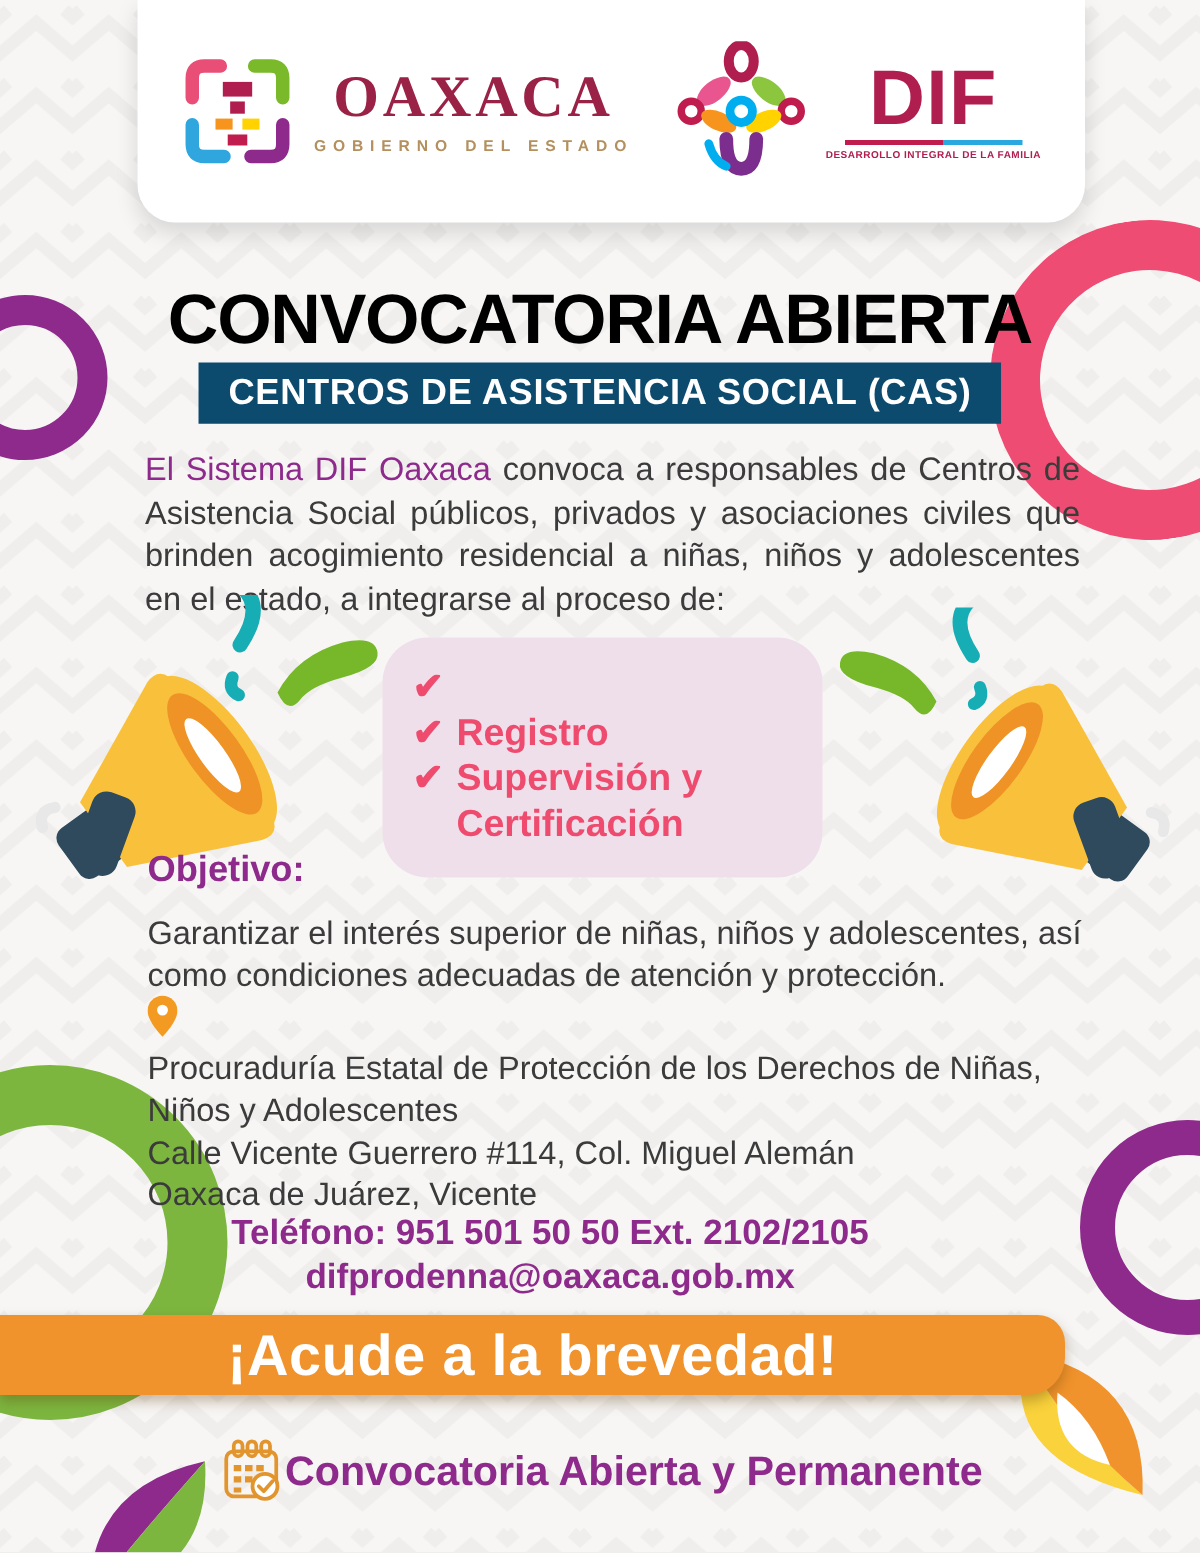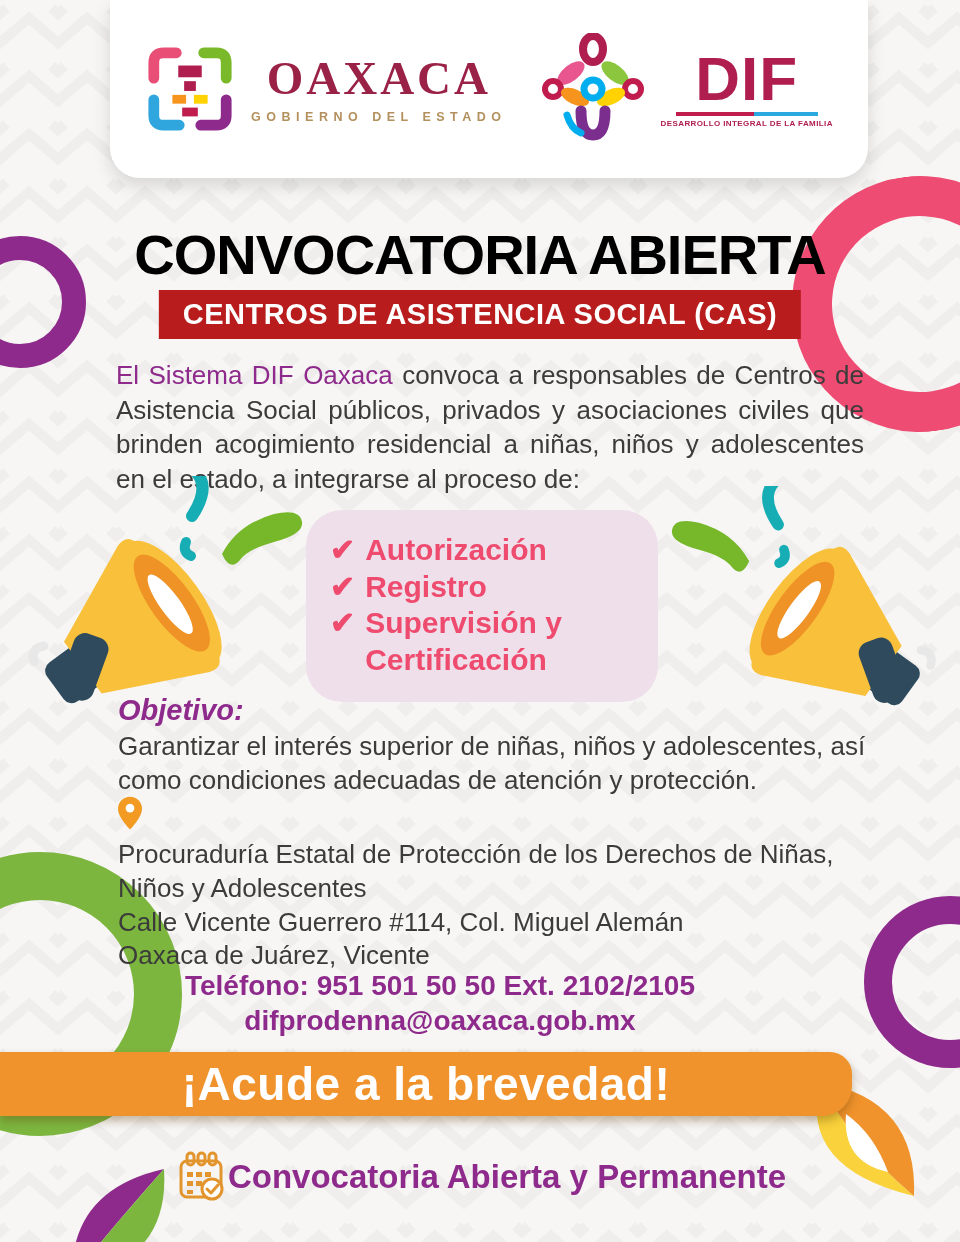--- a/index.html
+++ b/index.html
@@ -19,21 +19,21 @@
   .oax-text{display:flex;flex-direction:column;align-items:center;}
   .oax-name{font-family:"Liberation Serif",serif;font-weight:bold;font-size:47px;color:#9b2247;letter-spacing:3px;line-height:1;}
   .oax-tag{font-size:12.5px;font-weight:bold;color:#b3905e;letter-spacing:5.5px;margin-top:8px;}
   .dif-text{display:flex;flex-direction:column;align-items:center;}
   .dif-name{font-size:62px;font-weight:900;color:#b01e4f;line-height:.95;letter-spacing:1px;}
   .dif-bar{width:142px;height:4px;margin-top:3px;background:linear-gradient(90deg,#c01d4e 0 55%,#29a9e0 55% 100%);}
   .dif-tag{font-size:8px;font-weight:bold;color:#b01e4f;letter-spacing:.4px;margin-top:3px;white-space:nowrap;}
   .title{position:absolute;left:0;top:222px;width:960px;text-align:center;z-index:2;
     font-size:56px;font-weight:800;color:#000000;letter-spacing:-1px;}
   .subtitle-bar{position:absolute;left:50%;transform:translateX(-50%);top:290px;z-index:2;
-    background:#b91c1c;color:#fff;font-size:29px;font-weight:800;padding:8px 24px;letter-spacing:.5px;white-space:nowrap;text-align:right;}
+    background:#0c4a6e;color:#fff;font-size:29px;font-weight:800;padding:8px 24px;letter-spacing:.5px;white-space:nowrap;text-align:right;}
   .intro{position:absolute;left:116px;top:358px;width:748px;z-index:2;
     font-size:26px;line-height:1.33;color:#3b3b3b;text-align:justify;}
   .intro .hl{color:#8e2a8b;margin-top:40px;}
   .check-box{position:absolute;left:306px;top:510px;width:352px;z-index:2;
     background:#efdfeb;border-radius:36px;padding:22px 24px 24px 24px;box-sizing:border-box;}
   .check-item{display:flex;align-items:flex-start;gap:10px;color:#ee4b6e;font-size:30px;font-weight:800;line-height:1.22;}
   .check-item .tick{font-size:30px;line-height:1.22;}
   .megaphone{position:absolute;z-index:2;}
   .megaphone.right{transform:scaleX(-1);}
   .section-h{position:absolute;left:118px;z-index:2;font-size:29px;font-weight:800;color:#8e2a8b;}
@@ -152,33 +152,32 @@
       <ellipse cx="162" cy="140" rx="21" ry="58" fill="#ef9327"></ellipse>
       <ellipse cx="160" cy="140" rx="10" ry="36" fill="#ffffff"></ellipse>
     </g>
     <rect x="52" y="158" width="36" height="66" rx="12" fill="#2e4a5c" transform="rotate(20 70 190)"></rect>
     <path d="M30 170 q-14 2 -10 16" fill="none" stroke="#e8e8e8" stroke-width="9" stroke-linecap="round"></path>
   </svg>
 
   <div class="check-box">
     <div class="check-item">
       <span class="tick">✔</span>
-      <span>Autorización</span>
     </div>
     <div class="check-item">
       <span class="tick">✔</span>
       <span>Registro</span>
     </div>
     <div class="check-item">
       <span class="tick">✔</span>
       <span>Supervisión y Certificación</span>
     </div>
   </div>
 
-  <div class="section-h" style="top:694px;font-style:italic;">Objetivo:</div>
+  <div class="section-h" style="top:680px;">Objetivo:</div>
   <div class="body-text" style="top:730px;width:756px;">Garantizar el interés superior de niñas, niños y adolescentes, así como condiciones adecuadas de atención y protección.</div>
 
   <div class="donde-head">
     <svg width="24" height="34" viewBox="0 0 22 30">
       <path d="M11 0 C4.9 0 0 4.9 0 11 c0 8 11 19 11 19 s11 -11 11 -19 C22 4.9 17.1 0 11 0 Z" fill="#f29a21"></path>
       <circle cx="11" cy="10.5" r="4" fill="#ffffff"></circle>
     </svg>
   </div>
   <div class="body-text" style="top:838px;width:760px;">
     <div>Procuraduría Estatal de Protección de los Derechos de Niñas, Niños y Adolescentes</div>

